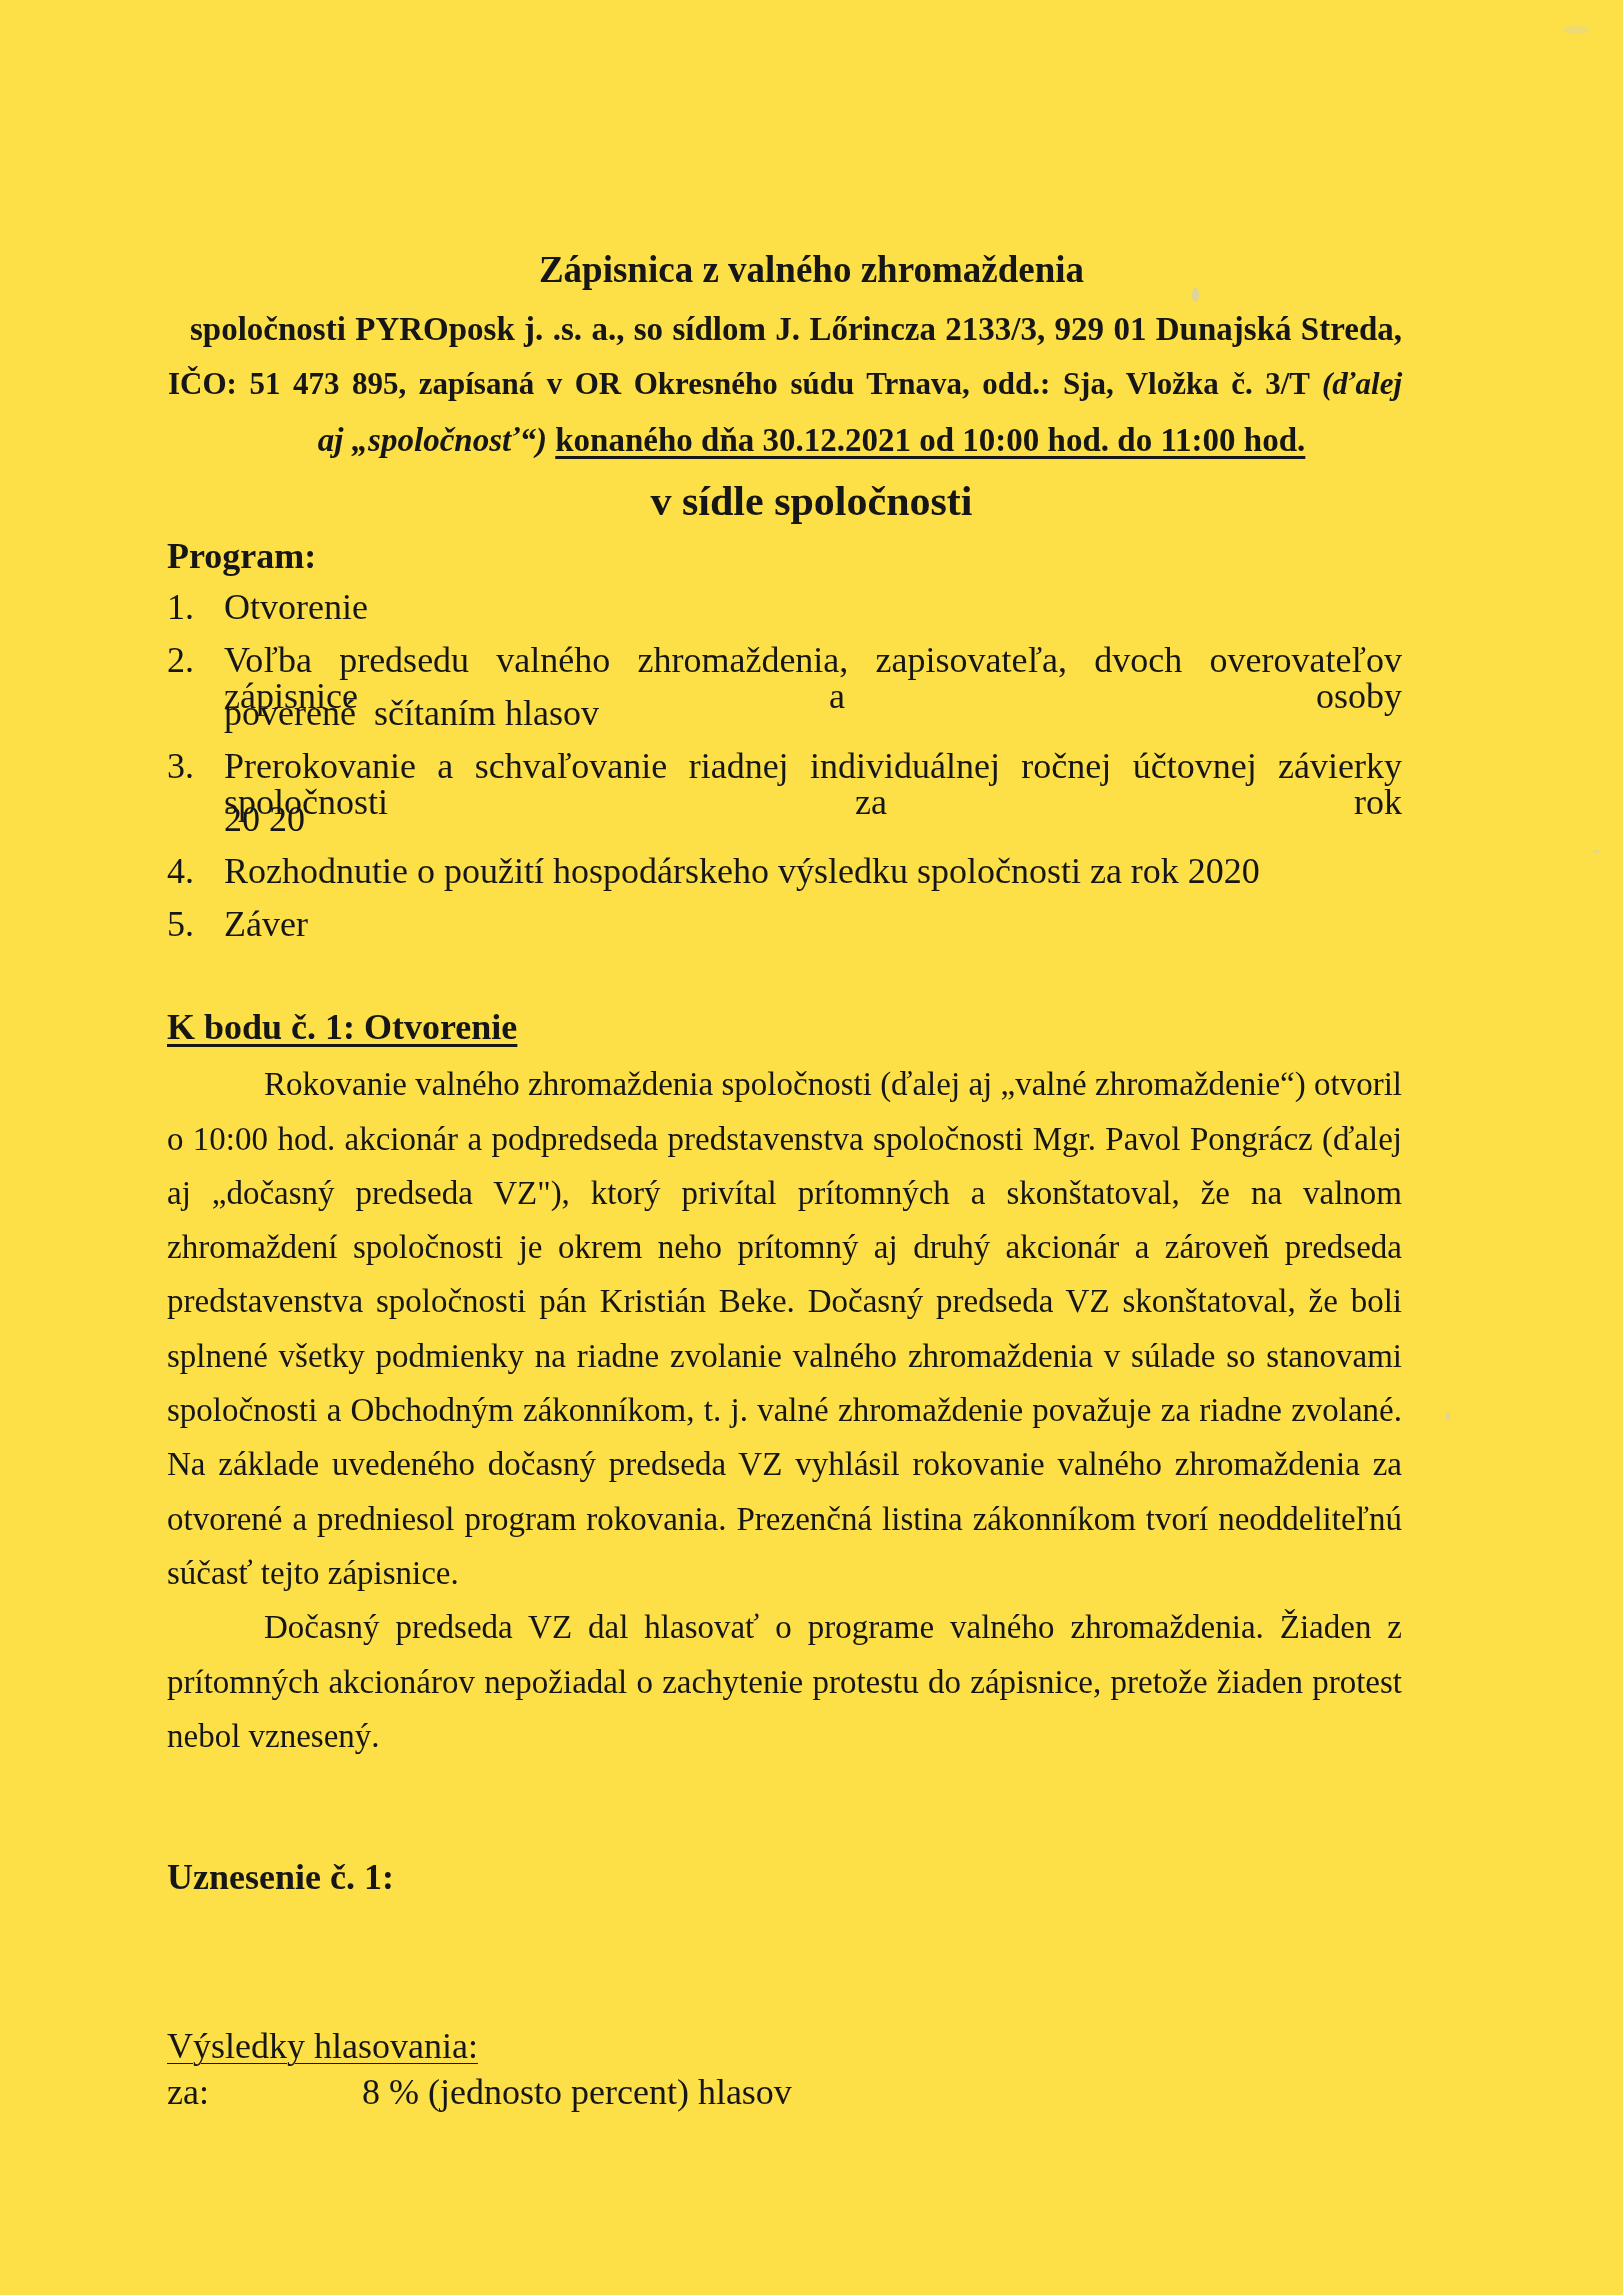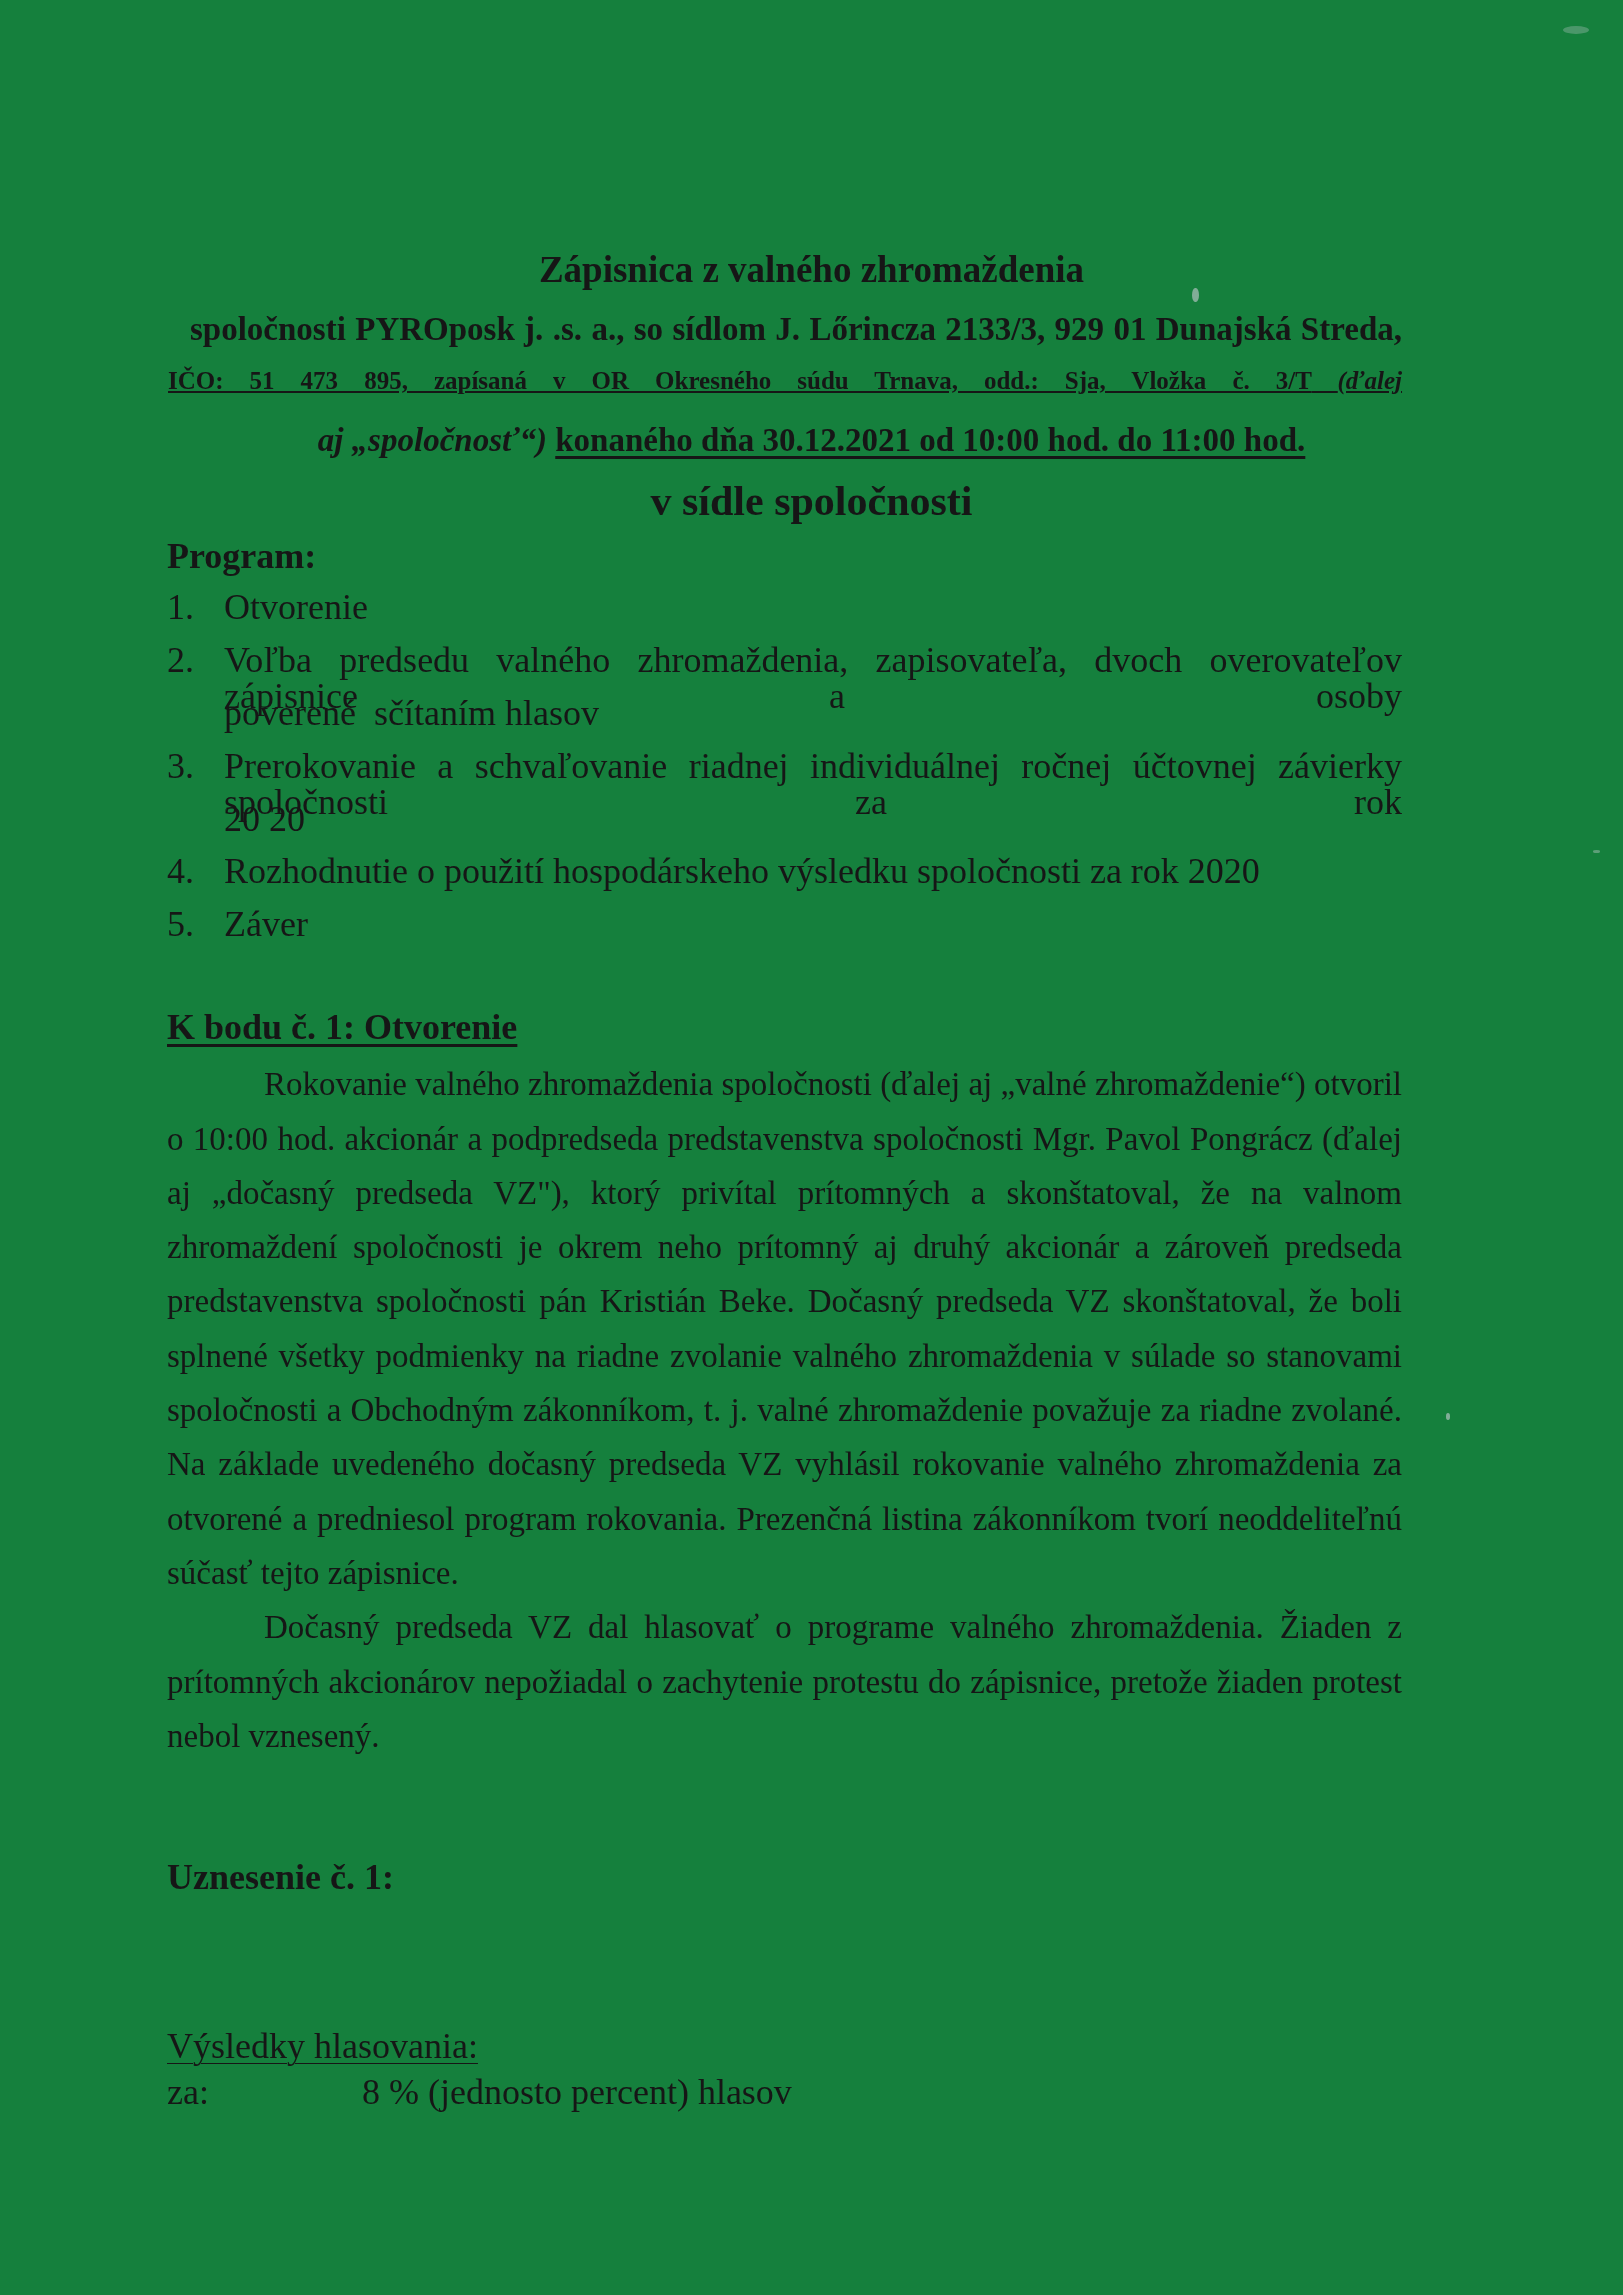--- a/index.html
+++ b/index.html
@@ -1,32 +1,32 @@
 <!DOCTYPE html>
 <html style="font-size:10.5px"><head>
 <meta charset="utf-8">
 <style>
   html, body { margin: 0; padding: 0; background: #ffffff; }
   body {
     width: 1623px; height: 2295px; position: relative; overflow: hidden;
     font-family: "Liberation Serif", "DejaVu Serif", serif;
     color: #161616;
   }
-  .page { position: absolute; left: 0; top: 0; width: 1623px; height: 2295px; background: #15803d; }
+  .page { position: absolute; left: 0; top: 0; width: 1623px; height: 2295px; background: #fde047; }
   .ln { position: absolute; white-space: nowrap; font-size: 36px; line-height: 1; }
   .just { text-align: justify; text-align-last: justify; white-space: normal; }
   .center { text-align: center; left: 0; width: 1623px; }
   .i { font-style: italic; }
   .u { text-decoration: underline; text-decoration-thickness: 2.6px; text-underline-offset: 5.2px; }
   .u-thin { text-decoration: underline; text-decoration-thickness: 1.3px; text-underline-offset: 5.2px; }
 
   
   #title { top: 251px; font-size: 37px; font-weight: bold; }
   #hdr1 { top: 313px; left: 190px; width: 1212px; font-weight: bold; font-size: 33px; }
-  #hdr2 { top: 368px; left: 168px; width: 1234px; font-weight: bold; font-size: 25px; text-decoration: underline; }
+  #hdr2 { top: 368px; left: 168px; width: 1234px; font-weight: bold; font-size: 31px; }
   #hdr3 { top: 424px; font-weight: bold; font-size: 33px; }
   #hdr4 { top: 480px; font-weight: bold; font-size: 42px; }
 
   #program-heading { top: 538px; left: 167px; font-weight: bold; }
 
   .num { position: absolute; left: 167px; }
   .item { position: absolute; left: 224px; }
   .item-wide { width: 1178px; }
 
   #k-bodu { top: 1009px; left: 167px; font-weight: bold; }

